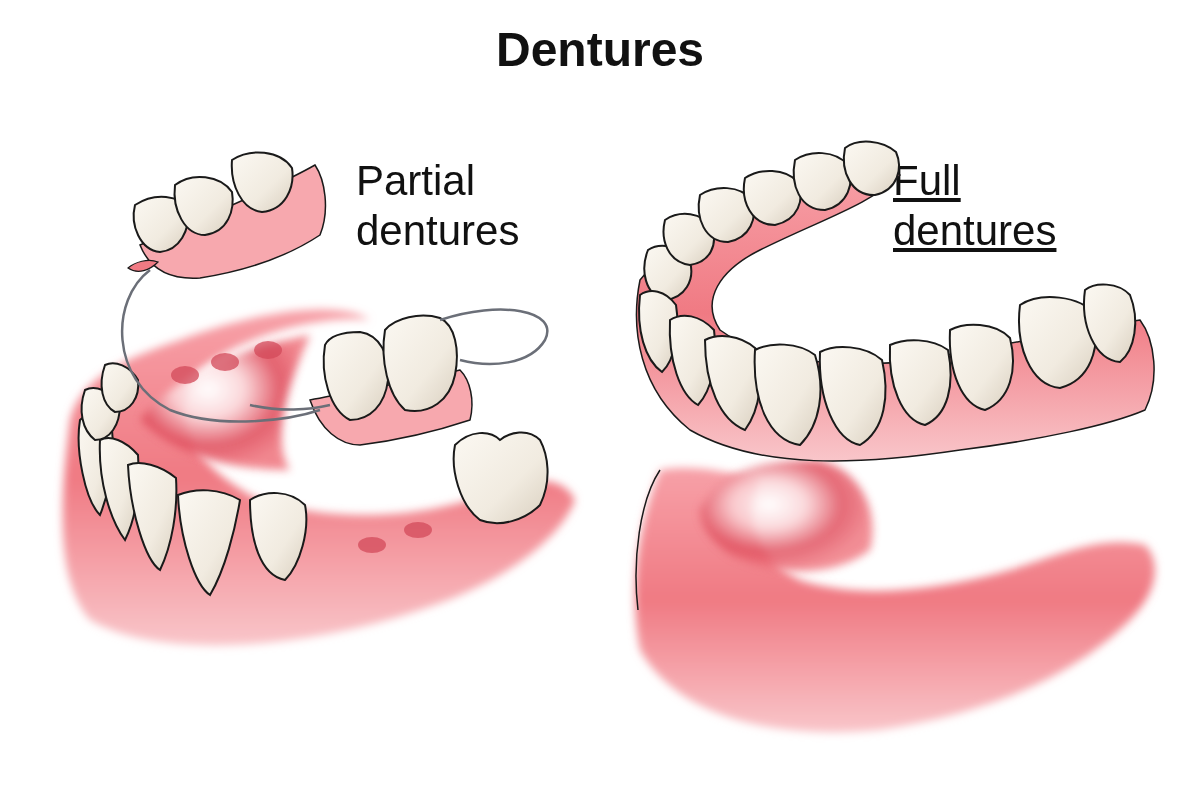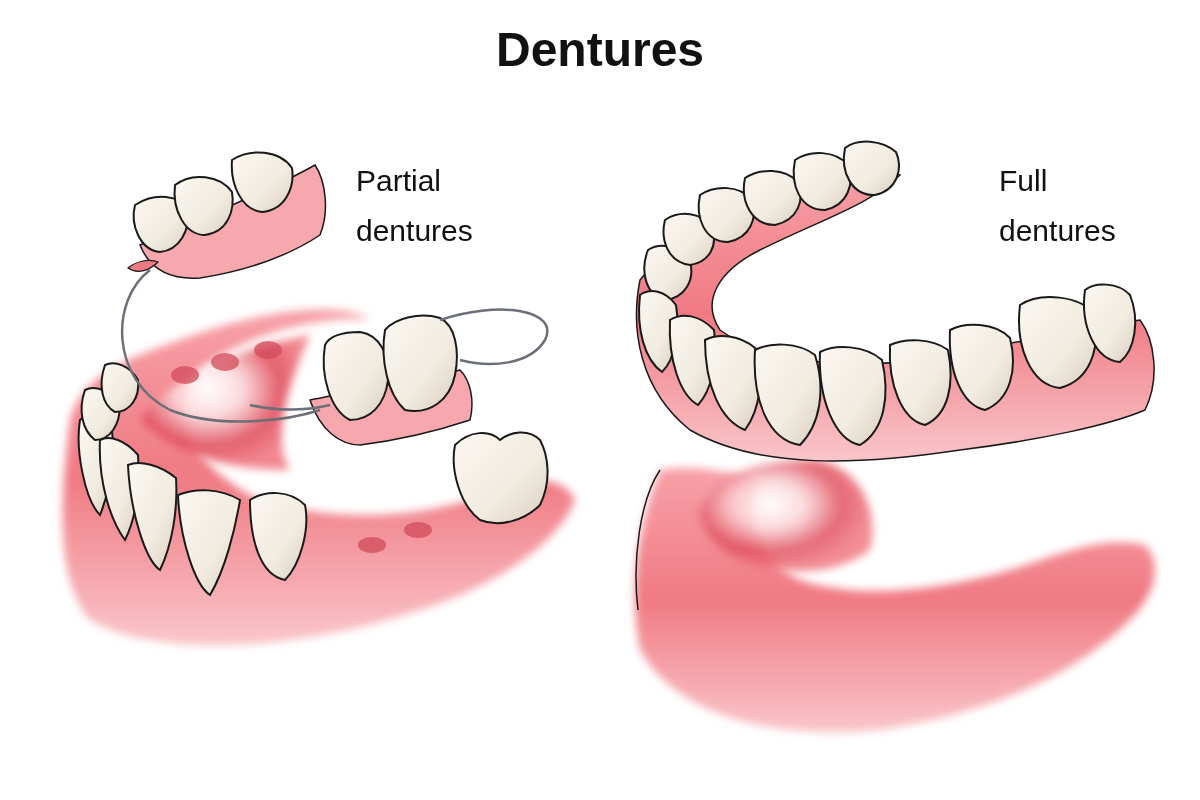--- a/index.html
+++ b/index.html
@@ -1,20 +1,20 @@
 <!DOCTYPE html>
 <html><head>
 <meta charset="utf-8">
 <style>
   html, body { margin: 0; padding: 0; background: #ffffff; }
   body { width: 1200px; height: 800px; position: relative; overflow: hidden; font-family: "Liberation Sans", "DejaVu Sans", sans-serif; }
   .title { position: absolute; top: 22px; left: 0; width: 1200px; text-align: center; font-size: 48px; font-weight: bold; color: #111; letter-spacing: 0px; }
-  .label { position: absolute; font-size: 30px; line-height: 50px; color: #111; }
+  .label { position: absolute; font-size: 42px; line-height: 50px; color: #111; }
   .label-partial { left: 356px; top: 156px; }
-  .label-full { left: 999px; top: 156px; }
+  .label-full { left: 893px; top: 156px; text-decoration: underline; }
   svg.illus { position: absolute; left: 0; top: 0; }
 </style>
 </head>
 <body>
 
 <div class="title">Dentures</div>
 
 <div class="label label-partial">
   <div>Partial</div>
   <div>dentures</div>

